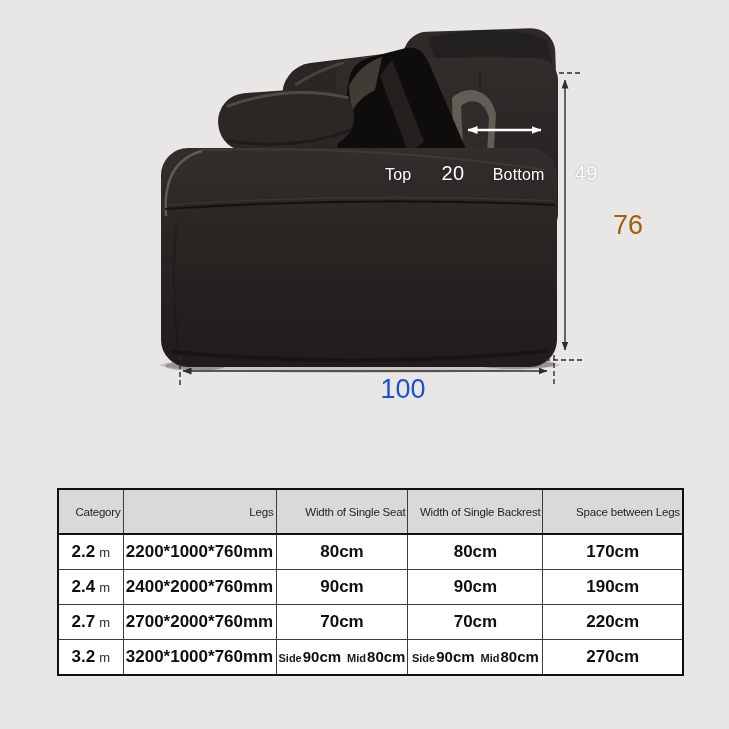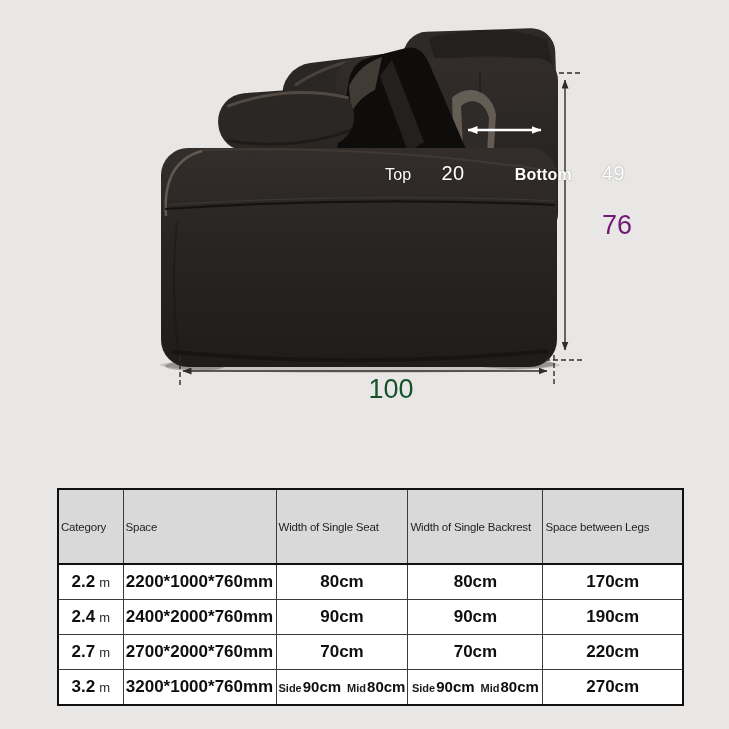--- a/index.html
+++ b/index.html
@@ -23,48 +23,48 @@
   
   .ann{
     position:absolute;left:385px;top:162px;
     display:flex;align-items:baseline;
     color:#ffffff;white-space:nowrap;
     text-shadow:0 0 2px rgba(0,0,0,0.35);
     gap:24px;
   }
   .ann .w{font-size:16px;letter-spacing:0.2px;}
   .ann .n{font-size:20px;margin-left:6px;letter-spacing:0.5px;}
-  .ann .w2{margin-left:26px;font-weight:bold;}
+  .ann .w2{margin-left:4px;}
 
   .h-label{
     position:absolute;left:602px;top:210px;width:52px;
-    text-align:left;font-size:27px;color:#701a75;
+    text-align:center;font-size:27px;color:#a16207;
   }
   .d-label{
-    position:absolute;left:352px;top:374px;width:78px;
-    text-align:center;font-size:27px;color:#14532d;
+    position:absolute;left:364px;top:374px;width:78px;
+    text-align:center;font-size:27px;color:#1d4ed8;
   }
 
   
   .spec{position:absolute;left:57px;top:488px;}
   table{
     border-collapse:collapse;
     border:2px solid #101010;
     background:#ffffff;
     table-layout:fixed;
   }
   th{
     height:43px;
     background:var(--header-bg);
     font-size:11.5px;font-weight:400;letter-spacing:-0.2px;
     color:#1f1f1f;
     border:1.5px solid #3c3c3c;
     border-bottom:2px solid #101010;
-    padding:15px 2px;white-space:nowrap;overflow:hidden;
-    text-align:left;vertical-align:middle;
+    padding:0 2px;white-space:nowrap;overflow:hidden;
+    text-align:right;vertical-align:middle;
   }
   td{
     height:34px;
     border:1.5px solid #3c3c3c;
     background:#ffffff;
     text-align:center;vertical-align:middle;
     white-space:nowrap;padding:0 2px;overflow:hidden;
   }
   .seg-v{font-weight:bold;font-size:17px;color:#0f0f0f;}
   .seg-vs{font-weight:bold;font-size:15px;color:#0f0f0f;}
@@ -164,21 +164,21 @@
       <colgroup>
         <col style="width:65px">
           <col style="width:153px">
           <col style="width:127px">
         <col style="width:135px">
           <col style="width:140px">
       </colgroup>
       <thead>
         <tr>
           <th>Category</th>
-          <th>Space</th>
+          <th>Legs</th>
           <th>Width of Single Seat</th>
           <th>Width of Single Backrest</th>
           <th>Space between Legs</th>
         </tr>
       </thead>
       <tbody>
           <tr>
             <td><span class="seg-v">2.2</span><span class="seg-u">m</span></td>
             <td><span class="seg-v">2200*1000*760mm</span></td>
             <td><span class="seg-v">80cm</span></td>

